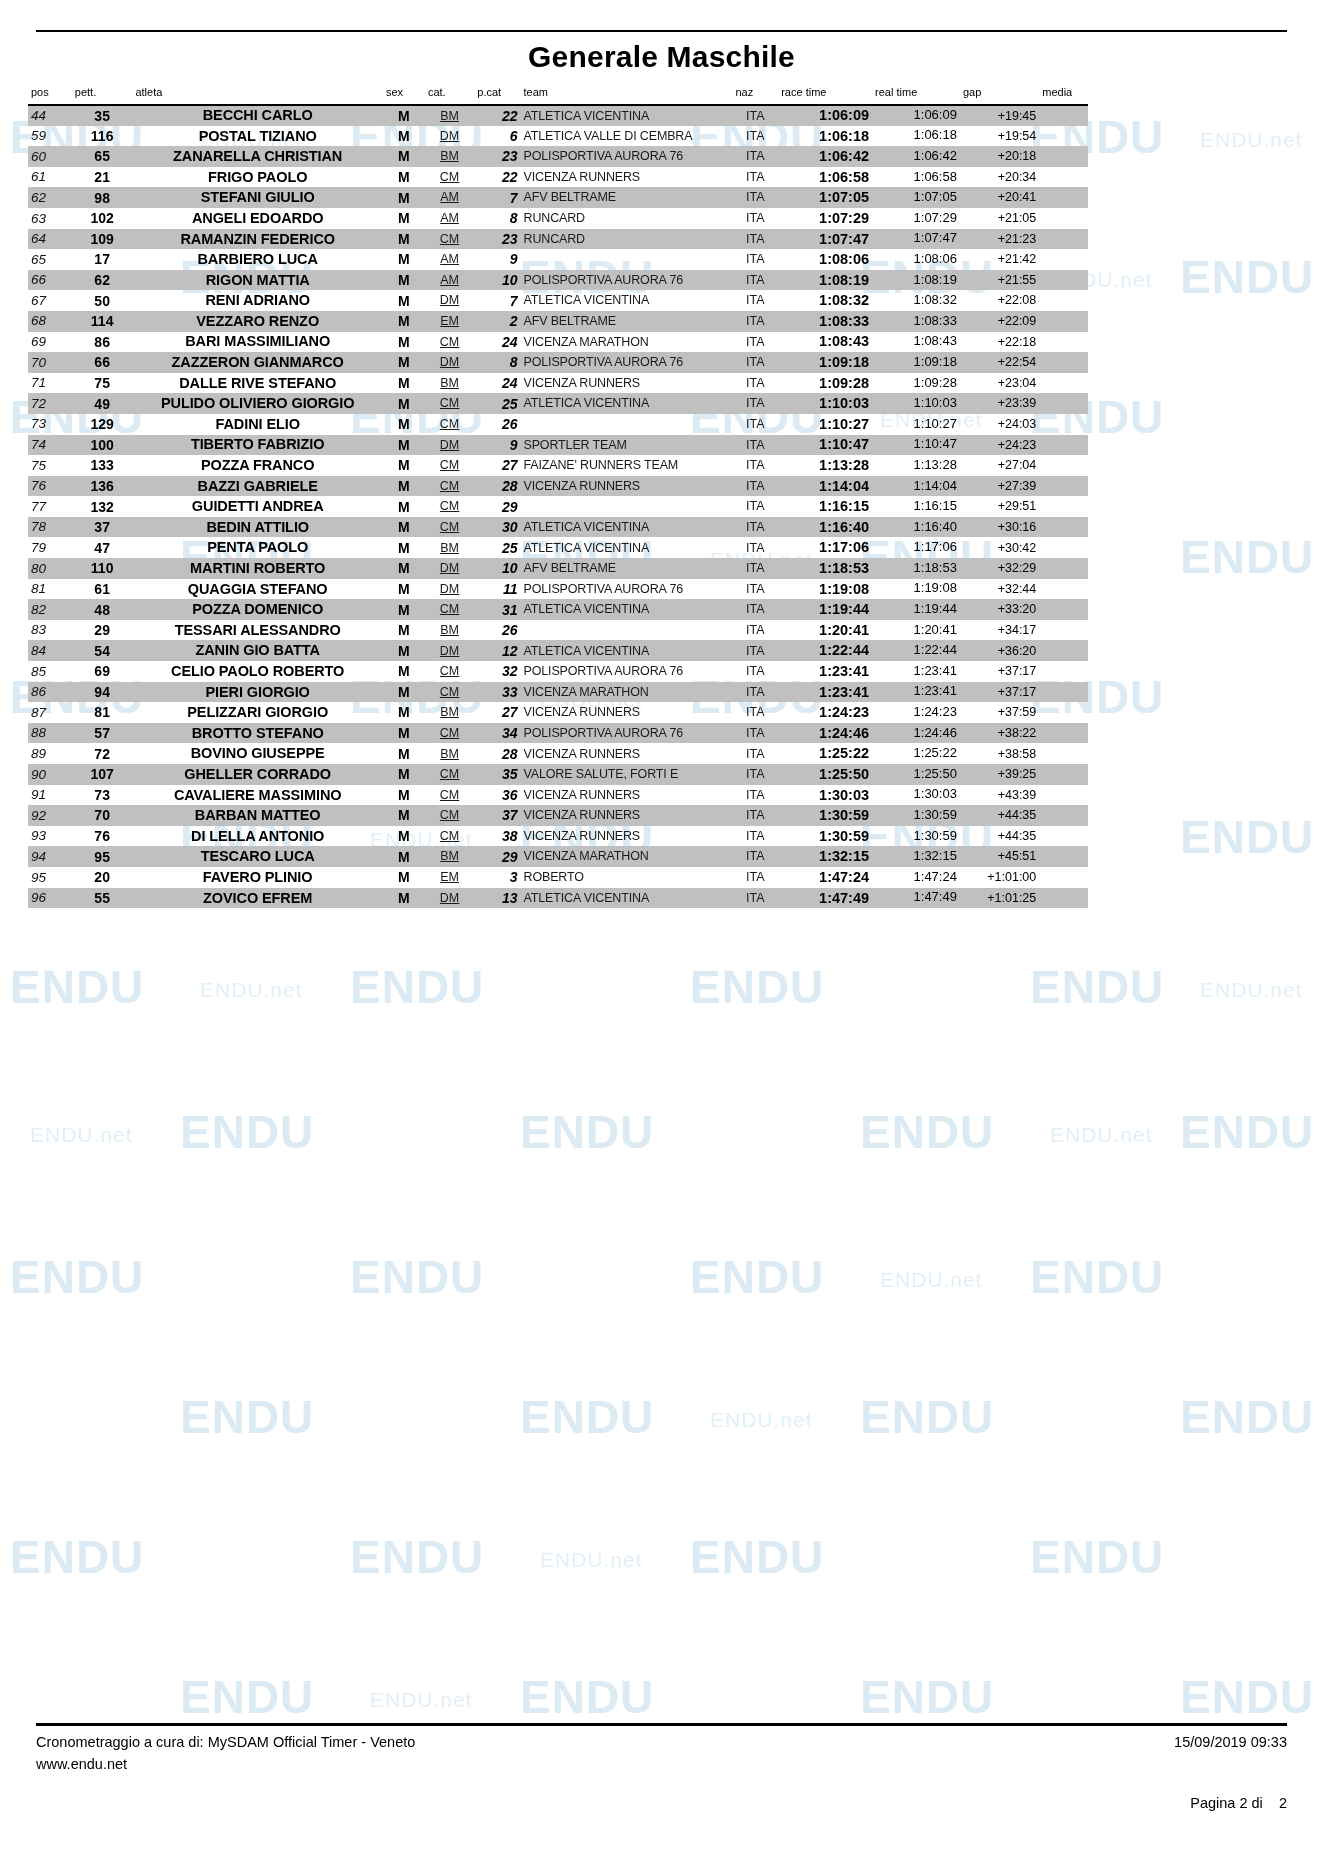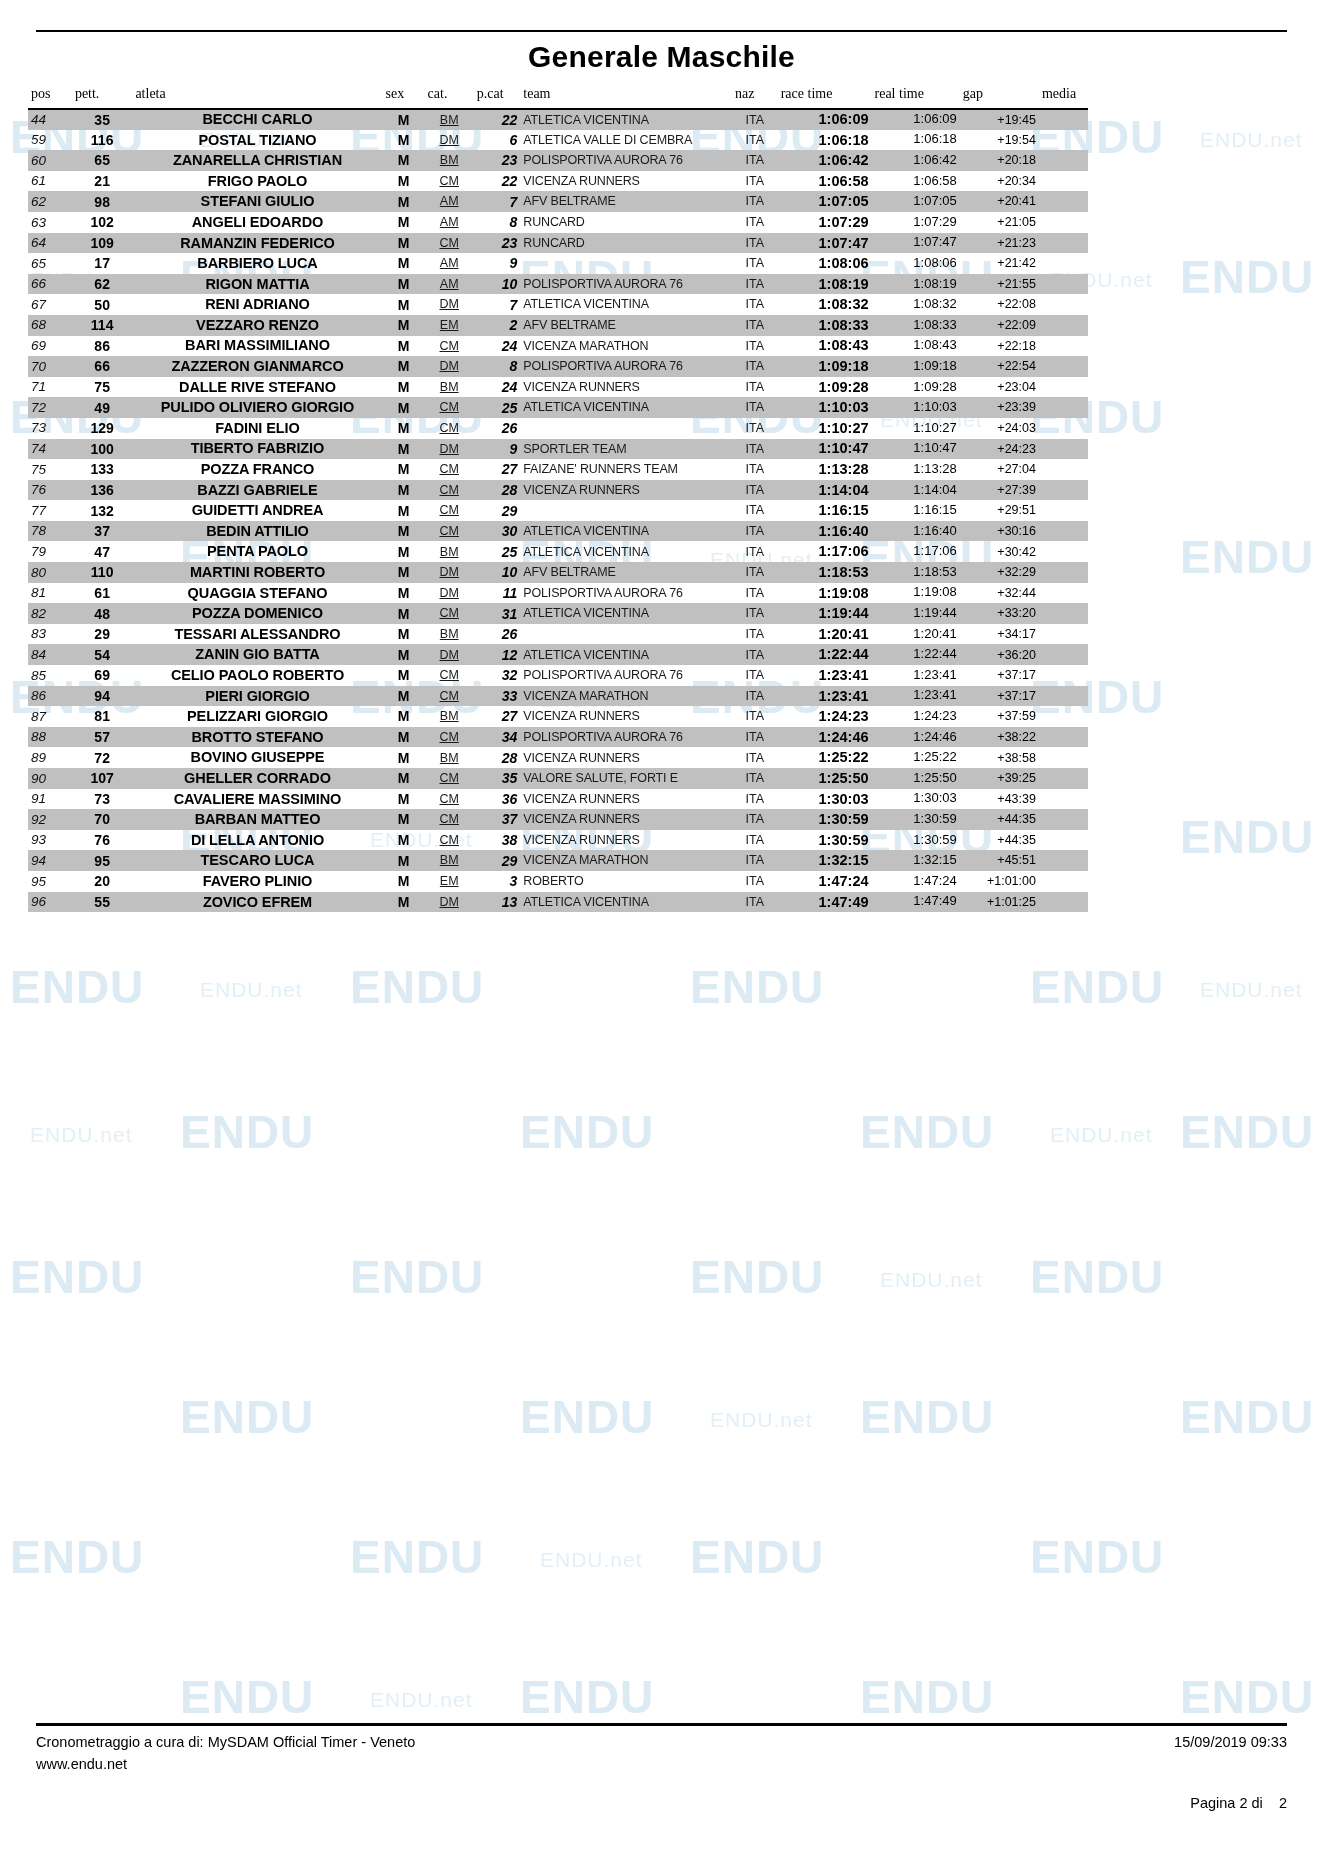--- a/index.html
+++ b/index.html
@@ -70,27 +70,26 @@
     position: absolute;
     left: 28px;
     top: 84px;
     width: 1060px;
     border-collapse: collapse;
     font-size: 13px;
   }
 
   #results-table thead th {
     font-weight: normal;
-    font-size: 14px;
+    font-size: 11px;
     text-align: left;
     vertical-align: top;
     padding: 2px 3px 6px 3px;
     color: #000;
     white-space: nowrap;
-    font-family: Liberation Serif, serif;
   }
   #results-table thead tr {
     border-bottom: 2px solid #000;
   }
 
   
   .c-pos      { width: 40px;  text-align: left;  }
   .c-pett     { width: 58px;  text-align: center;}
   .c-atleta   { width: 250px; text-align: center;  }
   .c-sex      { width: 38px;  text-align: center;}

